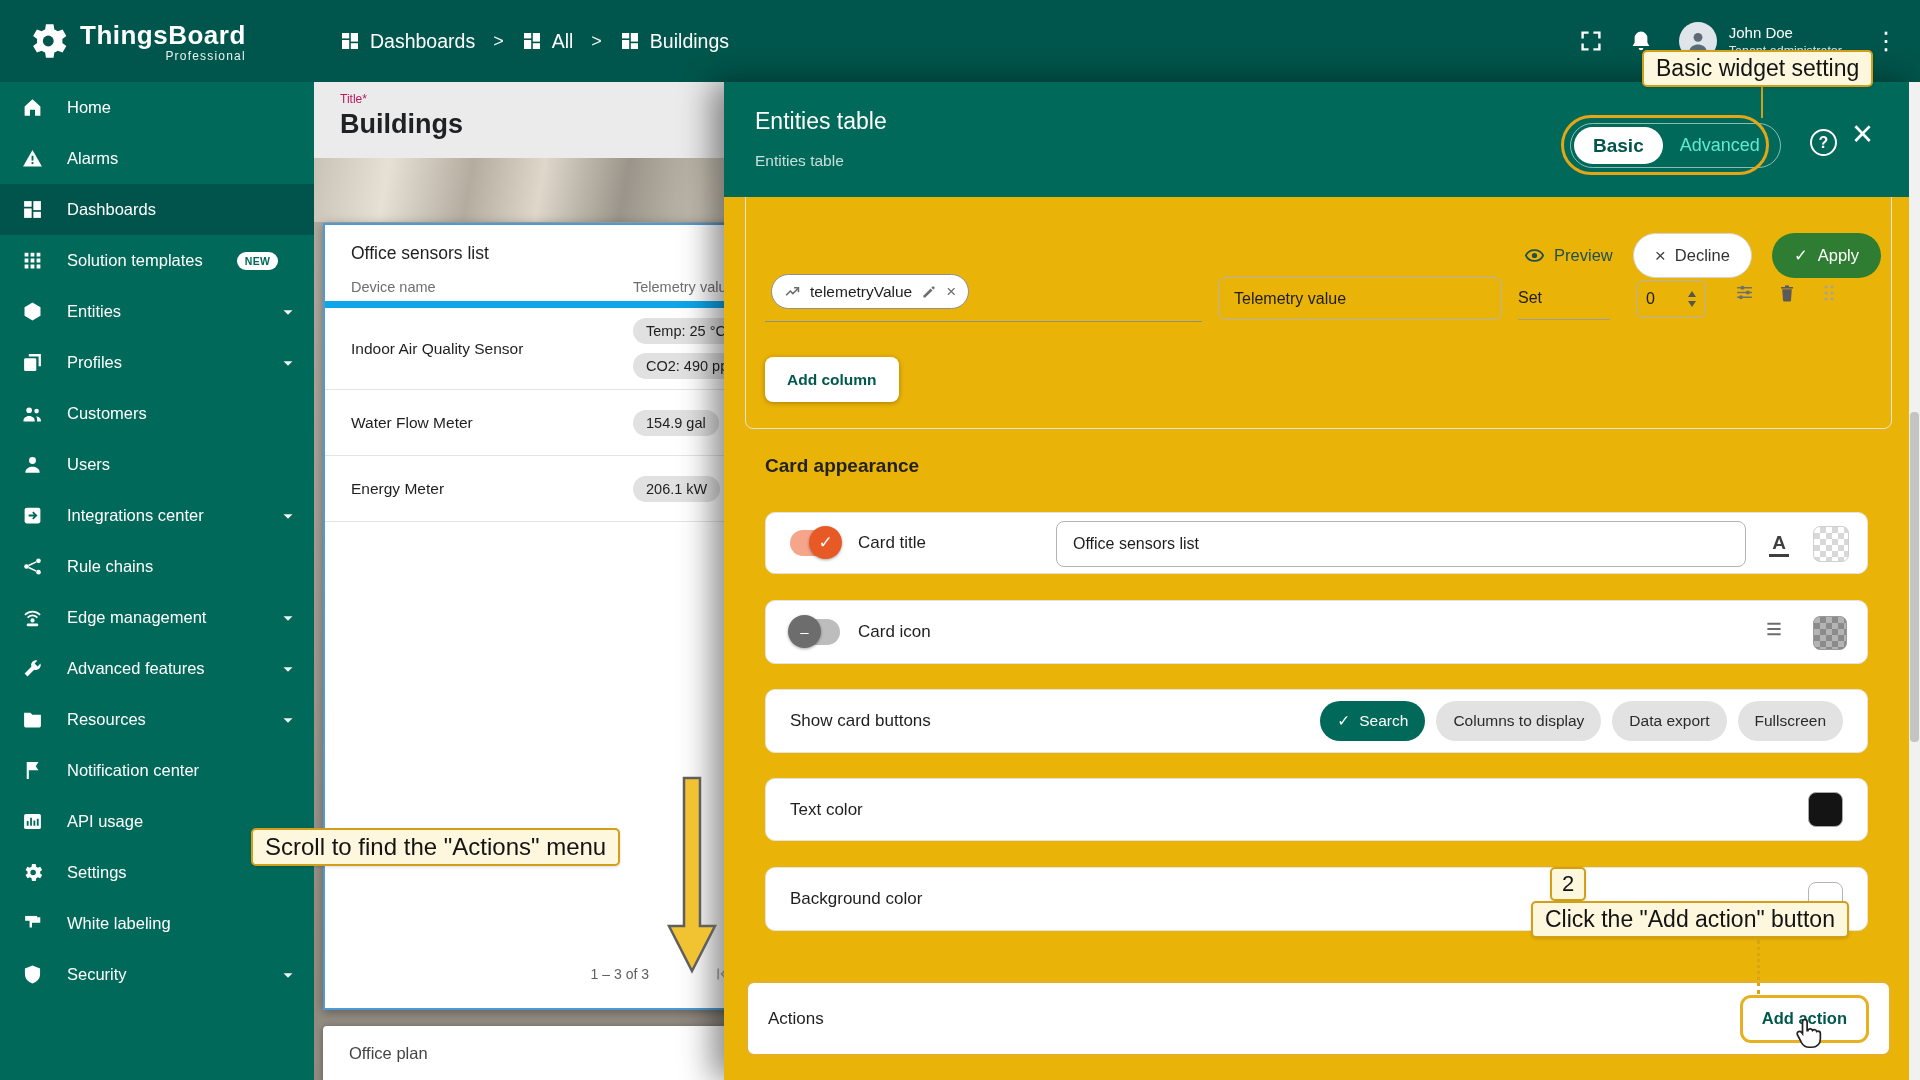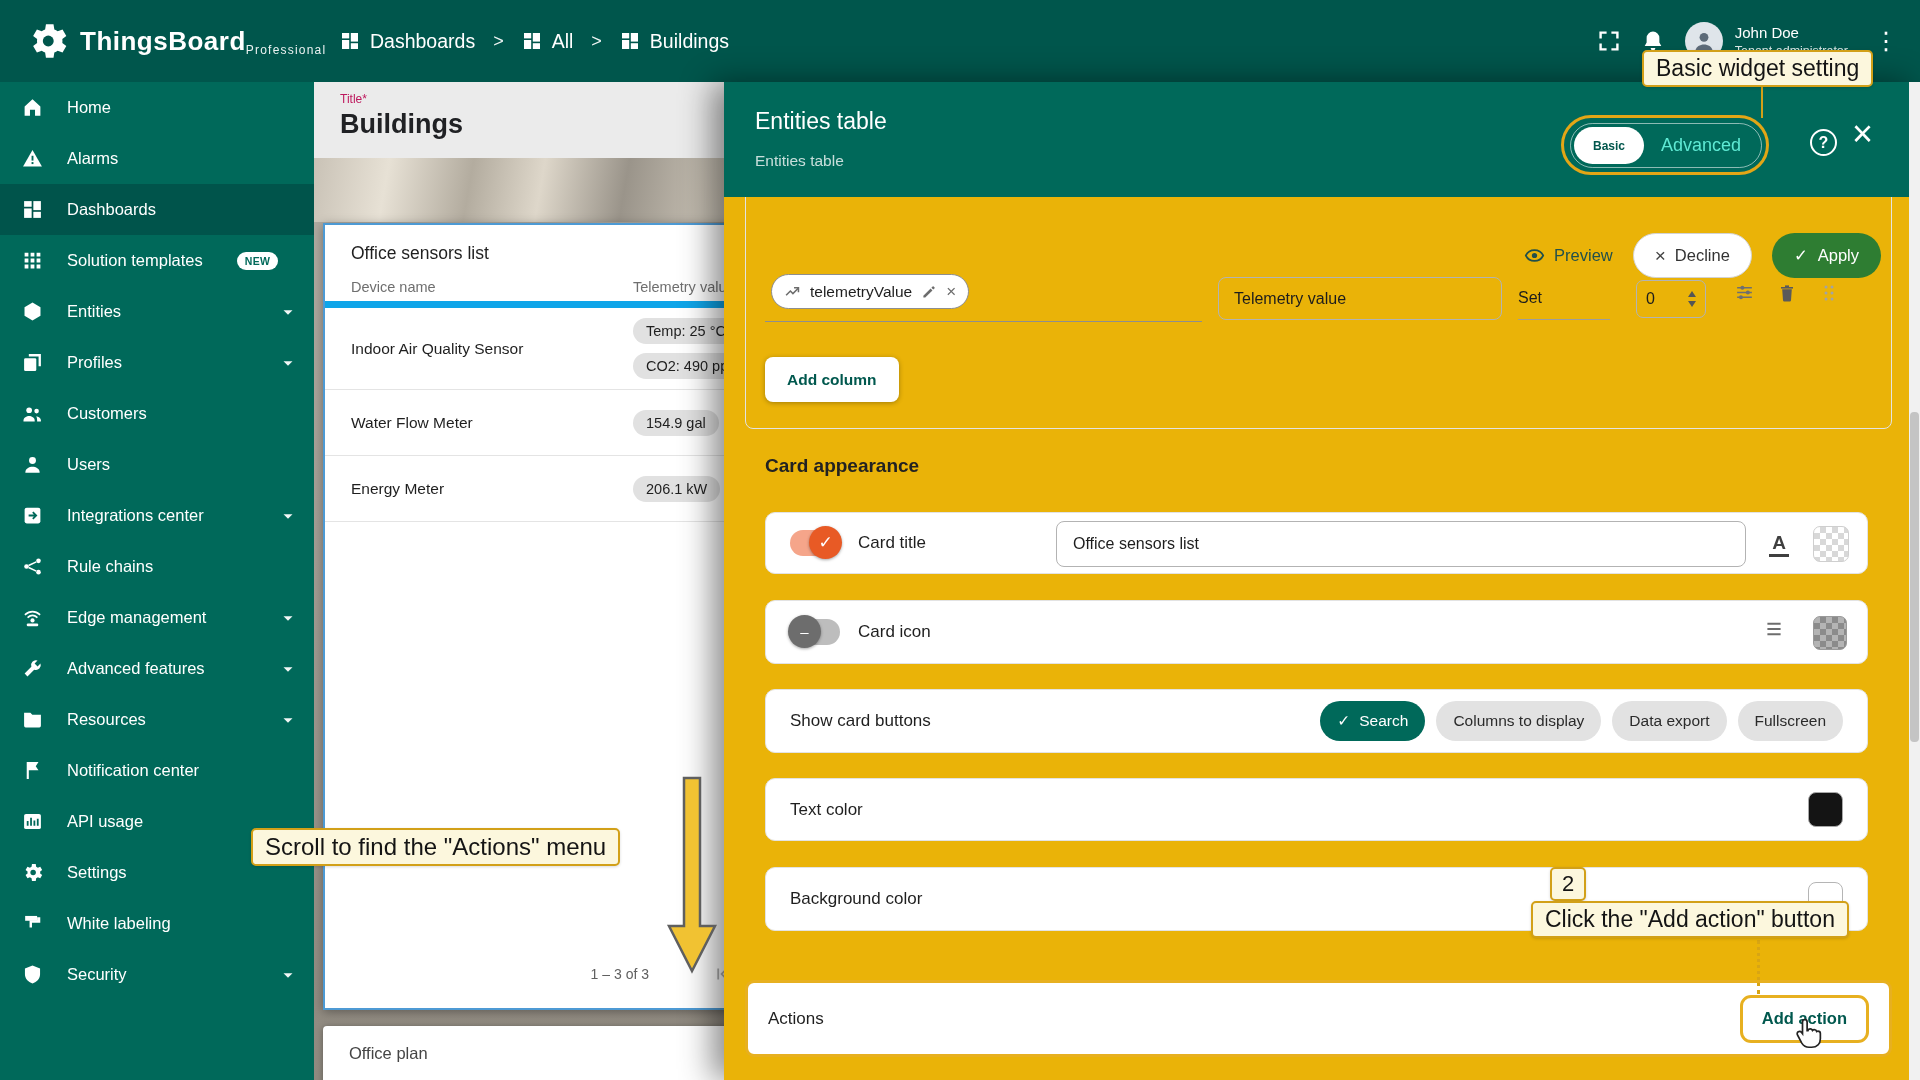--- a/index.html
+++ b/index.html
@@ -6,27 +6,27 @@
   html,body{margin:0;padding:0;background:#222}
   *{box-sizing:border-box}
   .root{position:relative;width:1920px;height:1080px;overflow:hidden;
         font-family:"Liberation Sans",sans-serif;background:#fff}
   .ic{display:inline-flex;align-items:center;justify-content:center;line-height:0}
 
   
   .topbar{position:absolute;left:0;top:0;width:1920px;height:82px;background:#00564c;
           display:flex;align-items:center;padding-left:26px;z-index:20}
   .logo{display:flex;align-items:center;gap:12px;width:300px;color:#fff}
-  .logo-text{display:flex;flex-direction:row;align-items:flex-end}
+  .logo-text{display:flex;flex-direction:column;align-items:flex-end}
   .logo-title{font-size:26px;font-weight:700;color:#fff;letter-spacing:.5px}
   .logo-sub{font-size:12px;color:#fff;opacity:.92;letter-spacing:1.2px;margin-top:-2px}
   .breadcrumbs{display:flex;align-items:center;gap:14px;color:#fff;font-size:19.5px;margin-left:14px}
   .bc-item{display:flex;align-items:center;gap:10px;cursor:pointer}
   .bc-sep{font-size:18px;margin:0 4px;opacity:.95}
-  .top-right{margin-left:auto;display:flex;align-items:center;gap:20px;padding-right:16px;color:#fff}
+  .top-right{margin-left:auto;display:flex;align-items:center;gap:26px;padding-right:16px;color:#fff}
   .avatar{width:38px;height:38px;border-radius:50%;background:#dfe5ea;display:flex;
           align-items:center;justify-content:center;overflow:hidden}
   .user-block{display:flex;align-items:center;gap:12px}
   .user-meta{display:flex;flex-direction:column}
   .user-name{font-size:15px;color:#fff}
   .user-role{font-size:12.5px;color:rgba(255,255,255,.85);margin-top:3px}
   .kebab{color:#fff;font-size:24px;line-height:1;padding:0 6px}
 
   
   .sidebar{position:absolute;left:0;top:82px;width:314px;height:998px;background:#00695a;z-index:15}
@@ -64,21 +64,21 @@
            font-size:16.5px;color:#454545}
 
   
   .panel{position:absolute;left:724px;top:82px;width:1196px;height:998px;background:#fff;
          box-shadow:-12px 0 30px rgba(0,0,0,.45);z-index:30}
   .panel-head{position:absolute;top:0;left:0;right:0;height:115px;background:#00695a}
   .p-title{position:absolute;left:31px;top:26px;font-size:23px;color:#fff}
   .p-sub{position:absolute;left:31px;top:70px;font-size:15.5px;color:rgba(255,255,255,.78)}
   .seg{position:absolute;left:846px;top:41px;height:45px;display:flex;align-items:center;
        border:1px solid rgba(255,255,255,.55);border-radius:23px;padding:0 3px}
-  .seg-on{background:#fff;color:#00564c;font-weight:700;font-size:12px;height:37px;
+  .seg-on{background:#fff;color:#00564c;font-weight:700;font-size:19px;height:37px;
           display:flex;align-items:center;padding:0 19px;border-radius:19px;cursor:pointer}
   .seg-off{color:#5eead4;font-size:18px;padding:0 17px;cursor:pointer}
   .toggle-ring{position:absolute;left:837px;top:33px;width:208px;height:60px;border:3px solid #e2a616;
                border-radius:30px;pointer-events:none;z-index:5}
   .help-btn{position:absolute;left:1086px;top:47px;width:27px;height:27px;border:2.5px solid #fff;
             border-radius:50%;color:#fff;font-size:16px;font-weight:700;display:flex;
             align-items:center;justify-content:center;cursor:pointer}
   .close-btn{position:absolute;left:1128px;top:34px;font-size:36px;color:#fff;line-height:1;cursor:pointer}
   .panel-body{position:absolute;top:115px;left:0;right:0;bottom:0;overflow:hidden;background:#eab308}
   .columns-box{position:absolute;left:21px;top:-18px;width:1147px;height:250px;

